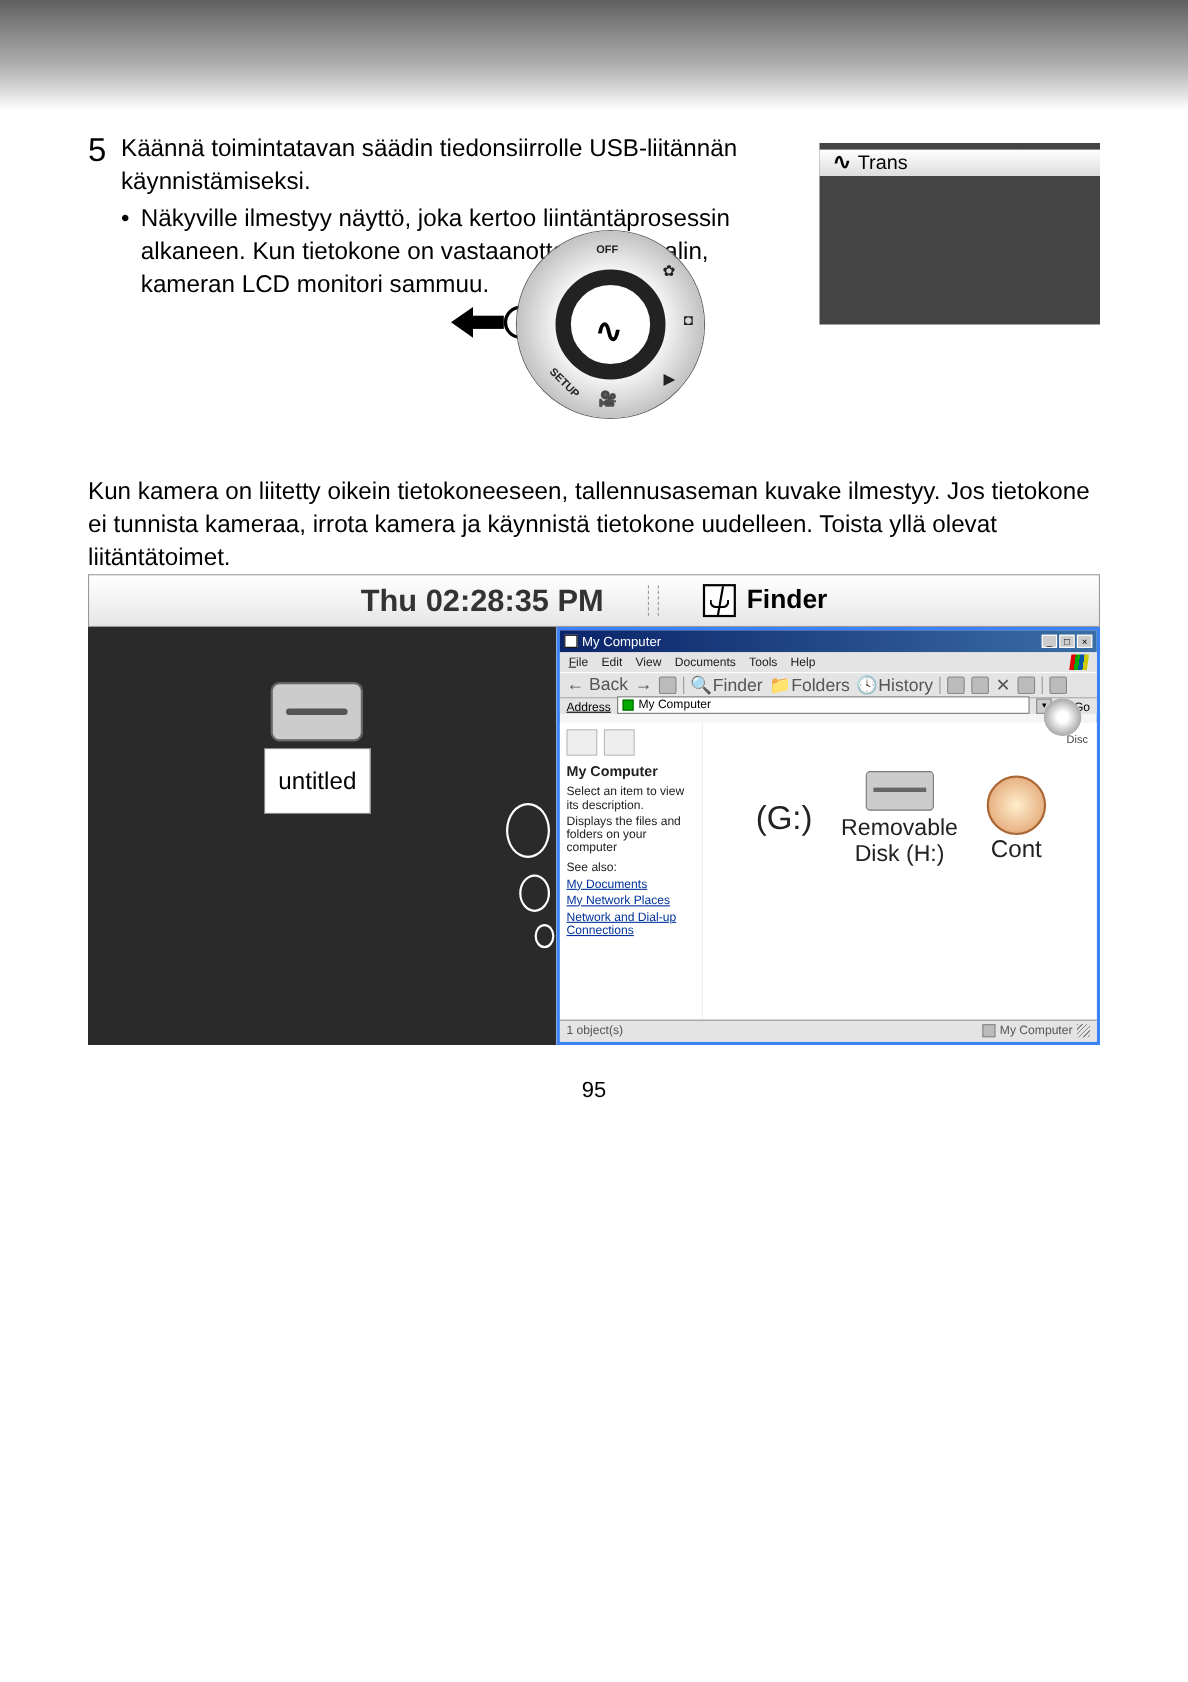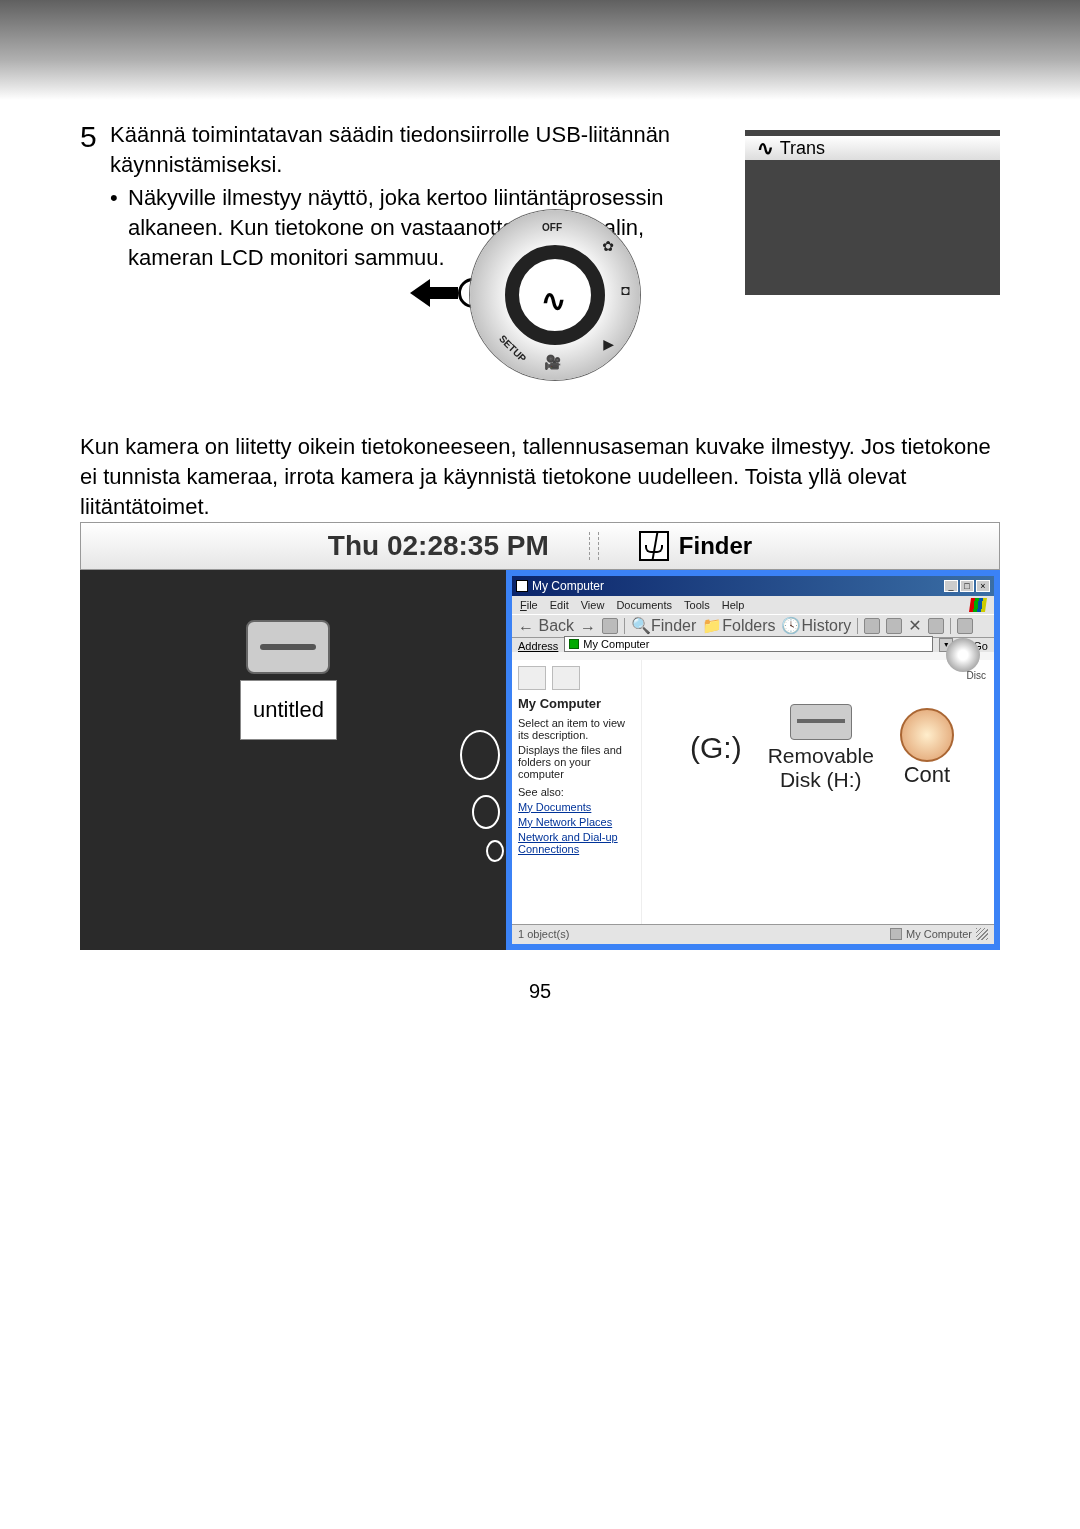--- a/index.html
+++ b/index.html
@@ -232,21 +232,21 @@
     
     .win-panel {
       flex: 1;
       height: 380px;
       background: #fff;
       position: relative;
     }
     .win-window {
       position: absolute;
       top: 0; left: 0; right: 0; bottom: 0;
-      border: 6px solid #3b82f6;
+      border: 3px solid #3b82f6;
       background: #f5f5f5;
     }
     .win-titlebar {
       height: 20px;
       background: linear-gradient(to right, #0b246a, #3a6ea5);
       color: #fff;
       font-size: 12px;
       display: flex;
       align-items: center;
       justify-content: space-between;

